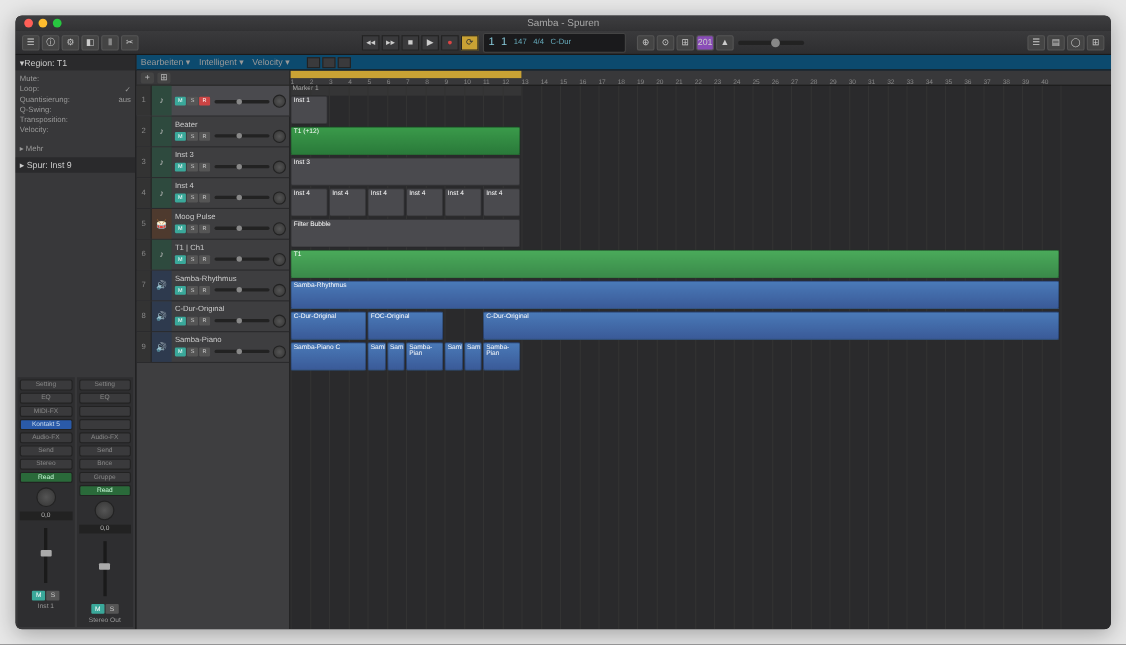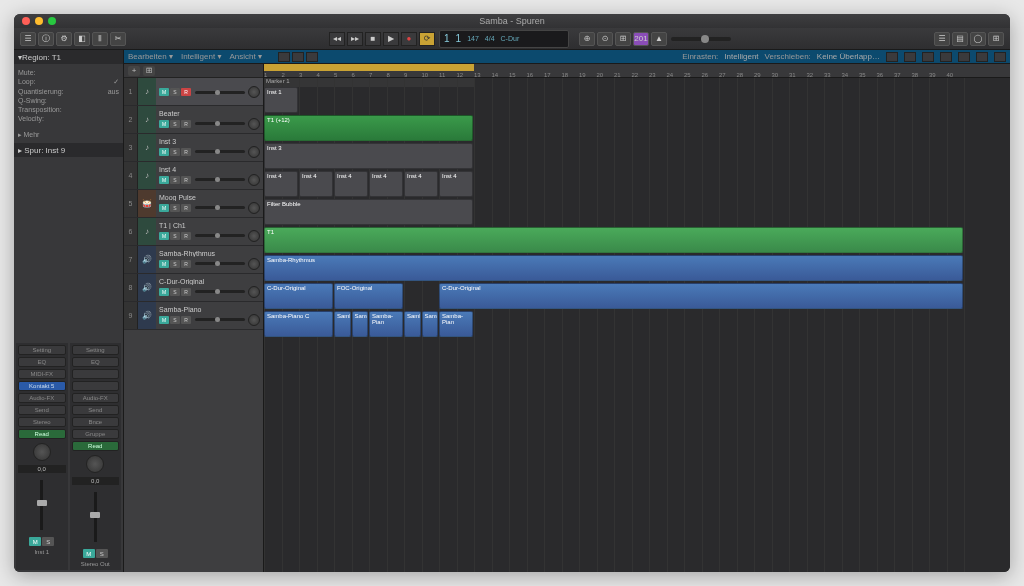--- a/index.html
+++ b/index.html
@@ -209,41 +209,28 @@
             <div class="label">Stereo Out</div>
           </div>
         </div>
     </div>
 
     <div class="tracks-area">
       <div class="tracks-toolbar">
         <div class="tt-left" id="tt-left">
             <span>Bearbeiten ▾</span>
             <span>Intelligent ▾</span>
-            <span>Ansicht ▾</span>
+            <span>Velocity ▾</span>
           </div>
         <div class="tool-icons">
           <div class="ti"></div>
           <div class="ti"></div>
           <div class="ti"></div>
         </div>
         <div class="spacer"></div>
-        <div class="tt-right">
-          <span>Einrasten:</span>
-          <span class="sel">Intelligent</span>
-          <span>Verschieben:</span>
-          <span class="sel">Keine Überlapp…</span>
-          <div class="ti"></div>
-          <div class="ti"></div>
-          <div class="ti"></div>
-          <div class="ti"></div>
-          <div class="ti"></div>
-          <div class="ti"></div>
-          <div class="ti"></div>
-        </div>
       </div>
       <div class="tracks-body">
         <div class="track-headers">
           <div class="th-top">
             <div class="plus">+</div>
             <div class="plus">⊞</div>
           </div>
           <div id="track-list">
               <div class="track-row selected">
                 <div class="tnum">1</div>

